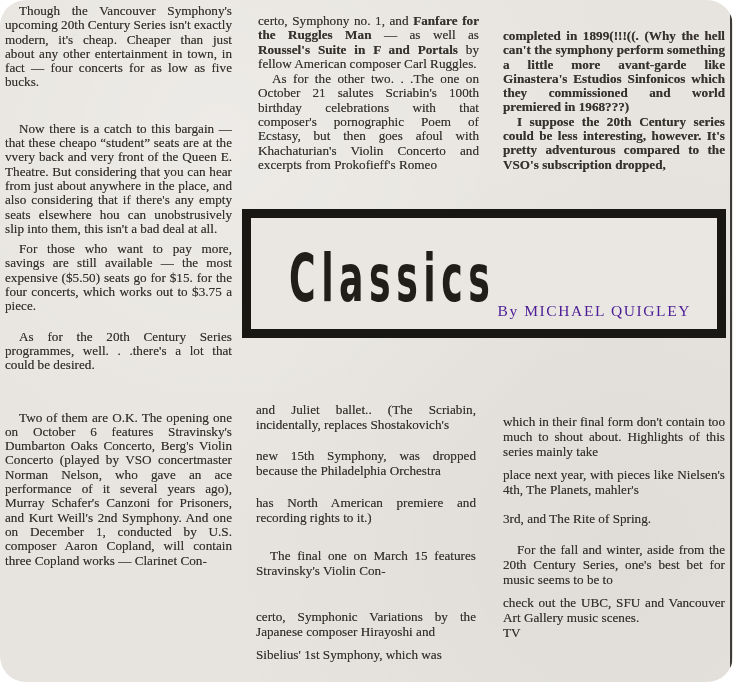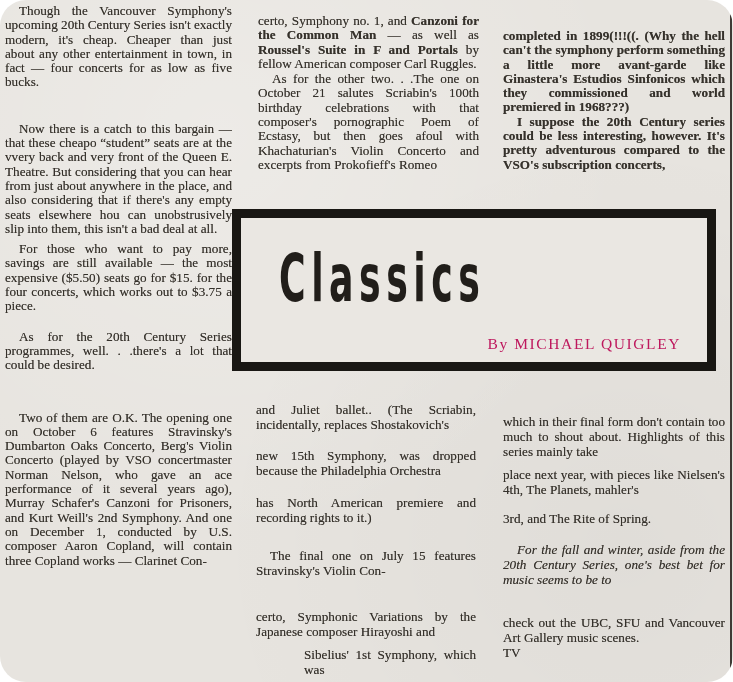--- a/index.html
+++ b/index.html
@@ -32,22 +32,22 @@
   #col-left .p4    { margin-top:16px; }
   #col-left .p5    { margin-top:38px; }
 
   #col-mid-top     { left:258px; top:14px;  width:221px; }
   #col-mid-top .p2 { margin-top:1px; }
 
   #col-right-top   { left:503px; top:29px;  width:222px;font-weight:bold; }
 
   #classics-box {
     position:absolute;
-    left:232px; top:209px;
-    width:484px; height:162px;
+    left:242px; top:209px;
+    width:484px; height:129px;
     box-sizing:border-box;
     border:9px solid #191713;
     background:#eae7e2;
   }
   #headline {
     position:absolute;
     left:38px; top:28px;
     font-family:"DejaVu Sans", sans-serif;
     font-weight:800;
     font-size:66px;
@@ -56,37 +56,37 @@
     color:#211e1a;
     transform:scaleX(0.55);
     transform-origin:left top;
     white-space:nowrap;
   }
   #byline {
     position:absolute;
     right:26px; bottom:9px;
     font-size:15.5px;
     letter-spacing:1.6px;
-    color:#be185d;
+    color:#4c1d95;
     white-space:nowrap;
   }
 
   .col-lower { line-height:15px; }
   #col-mid-bottom     { left:256px; top:402px; width:220px; }
   #col-mid-bottom .c2 { margin-top:16px; }
   #col-mid-bottom .c3 { margin-top:17px; }
   #col-mid-bottom .c4 { margin-top:23px; }
   #col-mid-bottom .c5 { margin-top:31px; }
-  #col-mid-bottom .c6 { margin-top:8px;margin-left:48px;  }
+  #col-mid-bottom .c6 { margin-top:8px;  }
 
   #col-right-bottom     { left:503px; top:414px; width:222px; }
   #col-right-bottom .c2 { margin-top:8px; }
   #col-right-bottom .c3 { margin-top:14px; }
-  #col-right-bottom .c4 { margin-top:16px;font-style:italic; }
-  #col-right-bottom .c5 { margin-top:28px; }
+  #col-right-bottom .c4 { margin-top:16px; }
+  #col-right-bottom .c5 { margin-top:8px; }
 
   #edge-rule {
     position:absolute;
     right:1px; top:0;
     width:2px; height:100%;
     background:#3f3b36;
   }
 </style>
 </head>
 <body>
@@ -95,39 +95,39 @@
 
   <div id="col-left" class="col">
     <p class="indent p1">Though the Vancouver Symphony's upcoming 20th Century Series isn't exactly modern, it's cheap. Cheaper than just about any other entertainment in town, in fact — four concerts for as low as five bucks.</p>
     <p class="indent p2">Now there is a catch to this bargain — that these cheapo “student” seats are at the vvery back and very front of the Queen E. Theatre. But considering that you can hear from just about anywhere in the place, and also considering that if there's any empty seats elsewhere hou can unobstrusively slip into them, this isn't a bad deal at all.</p>
     <p class="indent p3">For those who want to pay more, savings are still available — the most expensive ($5.50) seats go for $15. for the four concerts, which works out to $3.75 a piece.</p>
     <p class="indent p4">As for the 20th Century Series programmes, well. . .there's a lot that could be desired.</p>
     <p class="indent p5">Two of them are O.K. The opening one on October 6 features Stravinsky's Dumbarton Oaks Concerto, Berg's Violin Concerto (played by VSO concertmaster Norman Nelson, who gave an ace performance of it several years ago), Murray Schafer's Canzoni for Prisoners, and Kurt Weill's 2nd Symphony. And one on December 1, conducted by U.S. composer Aaron Copland, will contain three Copland works — Clarinet Con-</p>
   </div>
 
   <div id="col-mid-top" class="col">
-    <p class="p1"><span>certo, Symphony no. 1, and </span><span class="b">Canzoni for the Common Man</span><span> — as well as </span><span class="b">Roussel's Suite in F and Portals</span><span> by fellow American composer Carl Ruggles.</span></p>
+    <p class="p1"><span>certo, Symphony no. 1, and </span><span class="b">Fanfare for the Ruggles Man</span><span> — as well as </span><span class="b">Roussel's Suite in F and Portals</span><span> by fellow American composer Carl Ruggles.</span></p>
     <p class="indent p2">As for the other two. . .The one on October 21 salutes Scriabin's 100th birthday celebrations with that composer's pornographic Poem of Ecstasy, but then goes afoul with Khachaturian's Violin Concerto and excerpts from Prokofieff's Romeo</p>
   </div>
 
   <div id="col-right-top" class="col">
     <p>completed in 1899(!!!((. (Why the hell can't the symphony perform something a little more avant-garde like Ginastera's Estudios Sinfonicos which they commissioned and world premiered in 1968???)</p>
-    <p class="indent">I suppose the 20th Century series could be less interesting, however. It's pretty adventurous compared to the VSO's subscription concerts,</p>
+    <p class="indent">I suppose the 20th Century series could be less interesting, however. It's pretty adventurous compared to the VSO's subscription dropped,</p>
   </div>
 
   <div id="classics-box">
     <div id="headline">Classics</div>
     <div id="byline">By MICHAEL QUIGLEY</div>
   </div>
 
   <div id="col-mid-bottom" class="col col-lower">
     <p class="c1">and Juliet ballet.. (The Scriabin, incidentally, replaces Shostakovich's</p>
     <p class="c2">new 15th Symphony, was dropped because the Philadelphia Orchestra</p>
     <p class="c3">has North American premiere and recording rights to it.)</p>
-    <p class="c4 indent">The final one on July 15 features Stravinsky's Violin Con-</p>
+    <p class="c4 indent">The final one on March 15 features Stravinsky's Violin Con-</p>
     <p class="c5">certo, Symphonic Variations by the Japanese composer Hirayoshi and</p>
     <p class="c6">Sibelius' 1st Symphony, which was</p>
   </div>
 
   <div id="col-right-bottom" class="col col-lower">
     <p class="c1">which in their final form don't contain too much to shout about. Highlights of this series mainly take</p>
     <p class="c2">place next year, with pieces like Nielsen's 4th, The Planets, mahler's</p>
     <p class="c3">3rd, and The Rite of Spring.</p>
     <p class="c4 indent">For the fall and winter, aside from the 20th Century Series, one's best bet for music seems to be to</p>
     <p class="c5">check out the UBC, SFU and Vancouver Art Gallery music scenes.</p>

